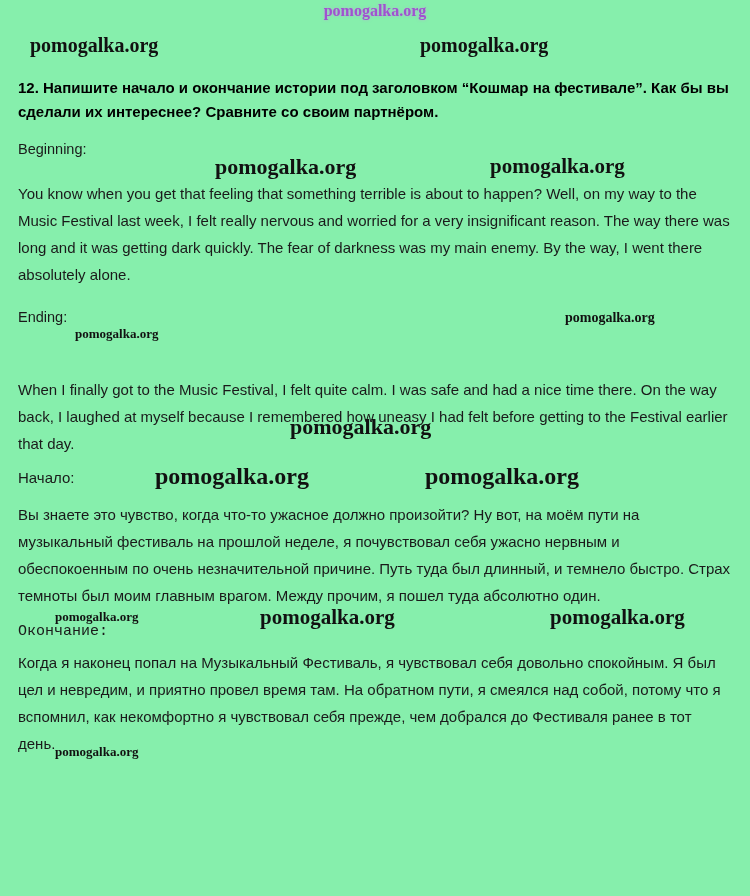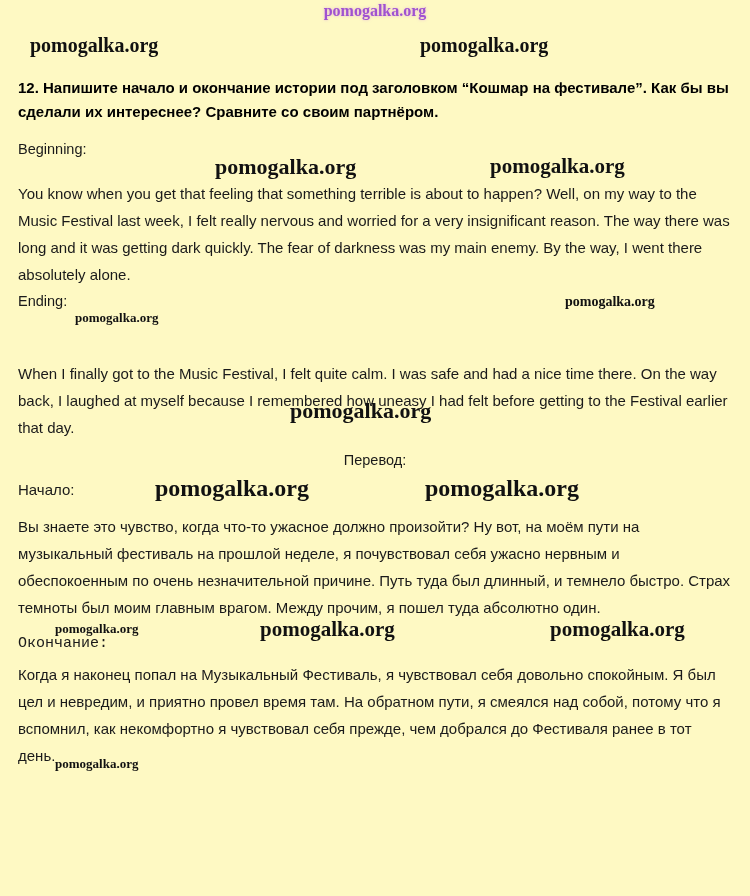--- a/index.html
+++ b/index.html
@@ -5,21 +5,21 @@
   * { margin:0; padding:0; box-sizing:border-box; }
   html,body { background:#ffffff; }
   body {
     font-family:"Liberation Sans", sans-serif;
     color:var(--ink, #1a1a1a);
     width:750px;
   }
   .page {
     position:relative;
     width:750px; height:896px;
-    background:#fef9c3;
+    background:#86efac;
     padding:2px 18px 0 18px;
     overflow:hidden;
   }
   .wm {
     font-family:"Liberation Serif", serif;
     font-weight:700;
     color:#111;
     white-space:nowrap;
   }
   .wm-top {
@@ -77,36 +77,35 @@
 
   <p class="label" style="margin-top:16px;">Beginning:</p>
 
   <div class="wm-row" style="height:24px; margin-top:-4px;">
     <span class="wm" style="left:197px; font-size:22px;">pomogalka.org</span>
     <span class="wm" style="left:472px; font-size:21px;">pomogalka.org</span>
   </div>
 
   <p class="body-text" style="margin-top:2px;">You know when you get that feeling that something terrible is about to happen? Well, on my way to the Music Festival last week, I felt really nervous and worried for a very insignificant reason. The way there was long and it was getting dark quickly. The fear of darkness was my main enemy. By the way, I went there absolutely alone.</p>
 
-  <div class="wm-row" style="height:18px; margin-top:4px;">
+  <div class="wm-row" style="height:18px; margin-top:20px;">
     <span class="label" style="position:absolute; left:0; top:0;">Ending:</span>
     <span class="wm" style="left:547px; top:2px; font-size:14px;">pomogalka.org</span>
   </div>
 
   <div class="wm-row" style="height:14px;">
     <span class="wm" style="left:57px; font-size:13px;">pomogalka.org</span>
   </div>
 
   <div class="rel">
     <p class="body-text">When I finally got to the Music Festival, I felt quite calm. I was safe and had a nice time there. On the way back, I laughed at myself because I remembered how uneasy I had felt before getting to the Festival earlier that day.</p>
     <span class="wm" style="position:absolute; left:272px; top:38px; font-size:22px;">pomogalka.org</span>
   </div>
 
 
-  <p class="label" style="text-align:center; margin-top:10px;">Перевод:</p>
 
   <div class="wm-row" style="height:34px; margin-top:4px;">
     <span class="label" style="position:absolute; left:0; bottom:8px; font-size:15px;">Начало:</span>
     <span class="wm" style="left:137px; top:2px; font-size:24px;">pomogalka.org</span>
     <span class="wm" style="left:407px; top:2px; font-size:24px;">pomogalka.org</span>
   </div>
 
   <p class="body-text" style="margin-top:6px;">Вы знаете это чувство, когда что-то ужасное должно произойти? Ну вот, на моём пути на музыкальный фестиваль на прошлой неделе, я почувствовал себя ужасно нервным и обеспокоенным по очень незначительной причине. Путь туда был длинный, и темнело быстро. Страх темноты был моим главным врагом. Между прочим, я пошел туда абсолютно один.</p>
 
   <div class="wm-row" style="height:20px; margin-top:-4px;">

